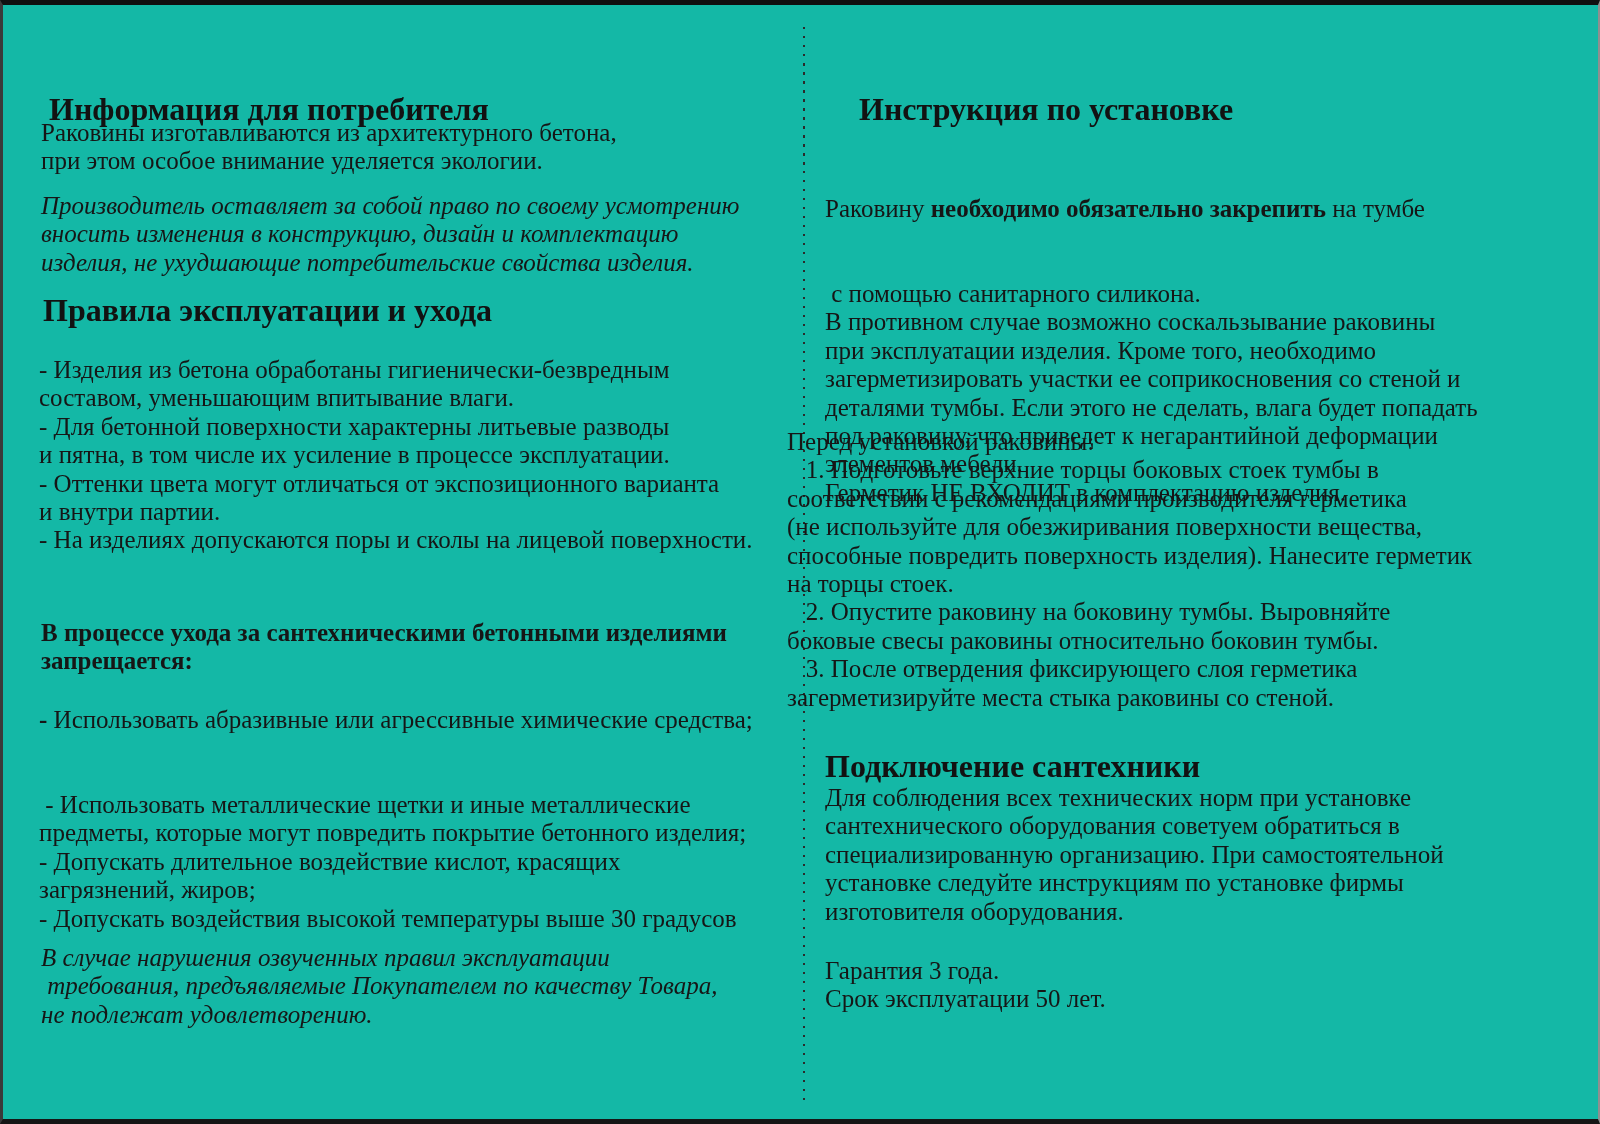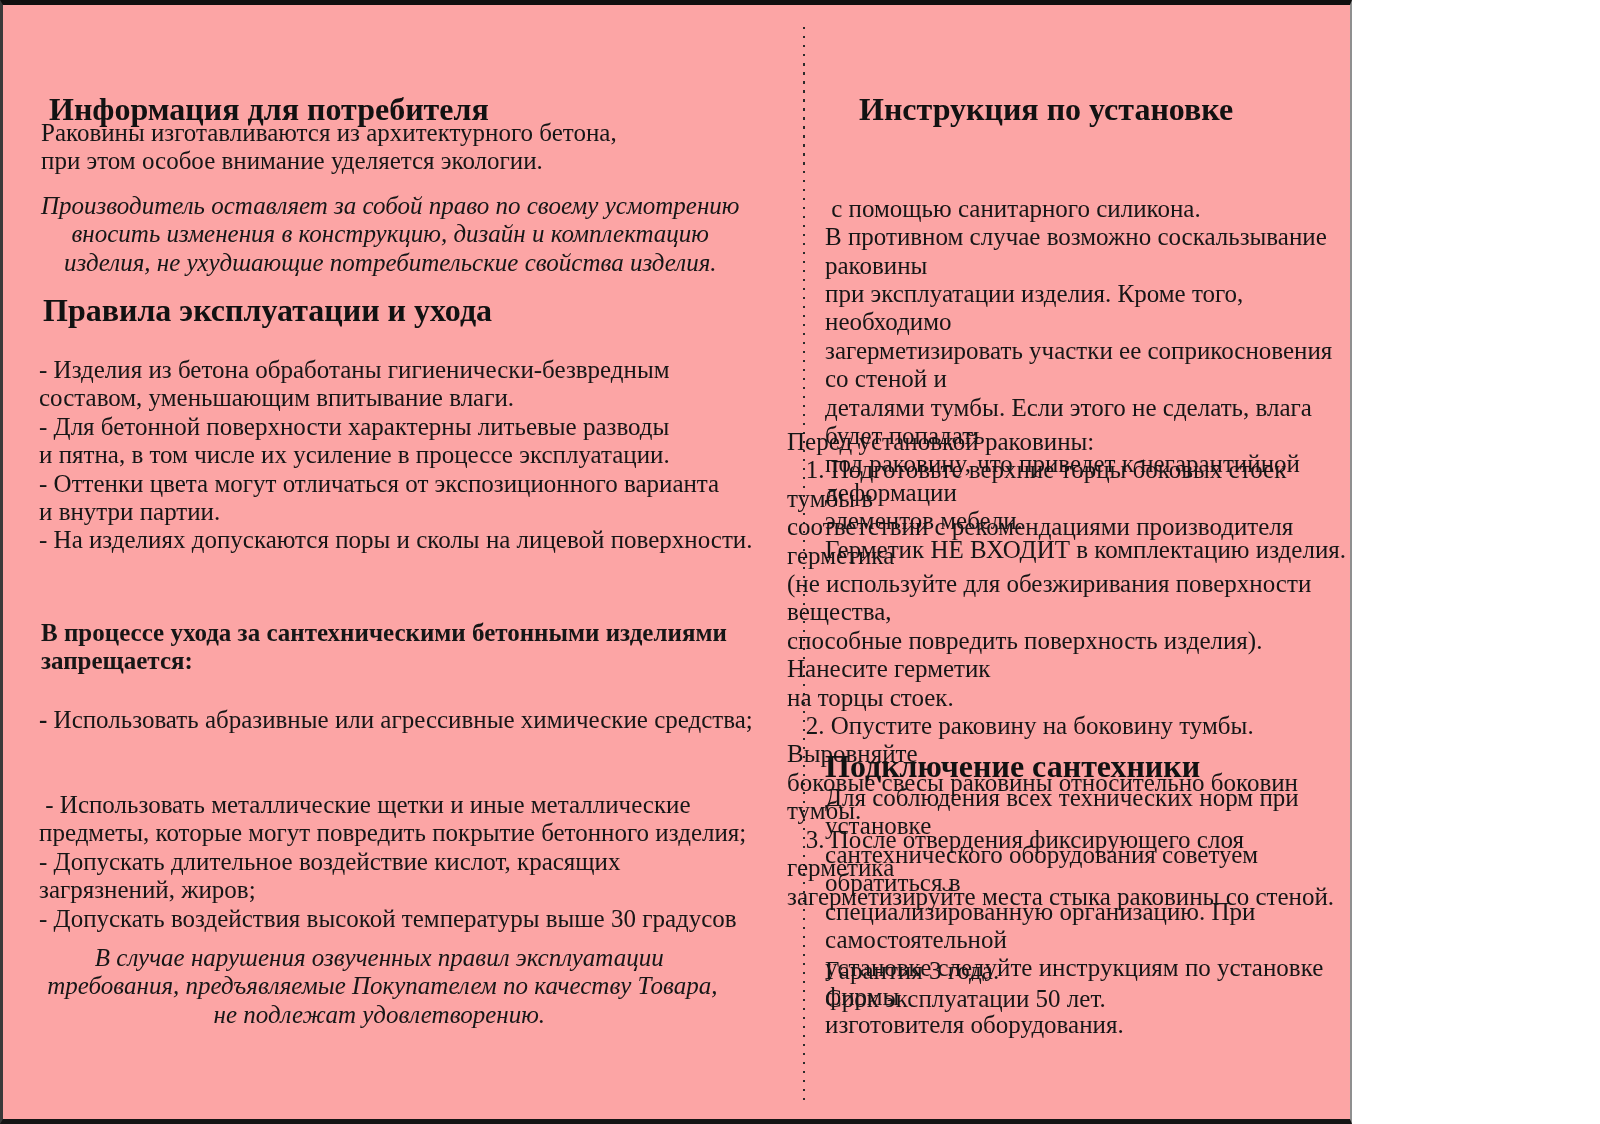--- a/index.html
+++ b/index.html
@@ -1,20 +1,20 @@
 <!DOCTYPE html>
 <html><head>
 <meta charset="utf-8">
 <style>
   html, body { margin: 0; padding: 0; background: #ffffff; }
   .page {
     position: relative;
-    width: 1352px;
+    width: 1600px;
     height: 1124px;
-    background: #fca5a5;
+    background: #14b8a6;
     color: #161616;
     font-family: "Liberation Serif", "DejaVu Serif", serif;
     box-sizing: border-box;
     border-top: 5px solid #101010;
     border-bottom: 5px solid #151515;
     border-left: 3px solid #3a3a3a;
     border-right: 2px solid #8f8f8f;
     overflow: hidden;
   }
   .hd {
@@ -25,21 +25,21 @@
     font-weight: bold;
     color: #121212;
     white-space: pre;
   }
   .blk {
     position: absolute;
     font-size: 25px;
     line-height: 28.4px;
     white-space: pre-wrap;
   }
-  .it { font-style: italic; text-align: center; }
+  .it { font-style: italic; }
   .b  { font-weight: bold; }
   .divider {
     position: absolute;
     left: 800px;
     top: 22px;
     width: 2px;
     height: 1080px;
     background: repeating-linear-gradient(to bottom, #2b2b2b 0 2.5px, transparent 2.5px 9px);
   }
 </style>
@@ -84,20 +84,21 @@
  требования, предъявляемые Покупателем по качеству Товара,
 не подлежат удовлетворению.</div>
   </div>
 
   <div class="divider"></div>
 
   <div>
     <h1 class="hd" style="left:856px; top:85px;">Инструкция по установке</h1>
 
     <div class="blk" style="left:822px; top:133px;">
+      <div><span>Раковину </span><span class="b">необходимо обязательно закрепить</span><span> на тумбе</span></div>
       <div> с помощью санитарного силикона.
 В противном случае возможно соскальзывание раковины
 при эксплуатации изделия. Кроме того, необходимо
 загерметизировать участки ее соприкосновения со стеной и
 деталями тумбы. Если этого не сделать, влага будет попадать
 под раковину, что приведет к негарантийной деформации
 элементов мебели.
 Герметик НЕ ВХОДИТ в комплектацию изделия.</div>
     </div>
 

